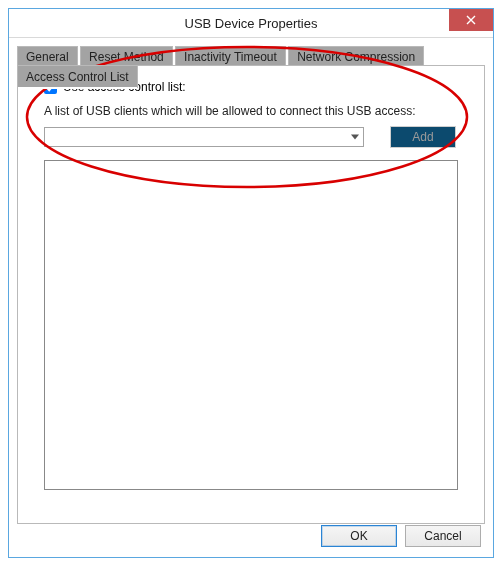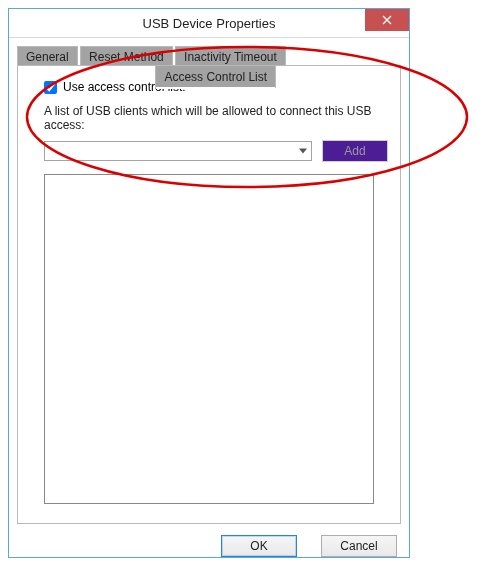--- a/index.html
+++ b/index.html
@@ -14,21 +14,21 @@
     height: 566px;
     position: relative;
     background: #fff;
     box-shadow: 0 0 6px rgba(0,0,0,0.25);
     margin: 0 auto;
   }
   
   .window {
     position: absolute;
     left: 8px; top: 8px;
-    width: 402px; height: 550px;
+    width: 486px; height: 550px;
     border: 1px solid #5aa7e0;
     background: #fff;
     box-sizing: border-box;
   }
   .titlebar {
     height: 28px;
     background: #fff;
     display: flex;
     align-items: center;
     justify-content: center;
@@ -156,40 +156,41 @@
     color:#222;
     padding: 0 12px;
     cursor:pointer;
     font-family: inherit;
     font-size:12px;
     line-height:20px;
     box-sizing:border-box;
   }
   .btn.disabled {
     color:#9a9a9a;
-    background: #4c1d95;
+    background: #0c4a6e;
     border-color:#cfcfcf;
     cursor:default;
+    margin-left:16px;
   }
 
   .listbox {
     margin: 12px 14px 0 14px;
     border: 1px solid #888;
     background:#fff;
     height: 330px;
     box-sizing:border-box;
   }
 
   
   .bottom-buttons {
     position:absolute;
     right: 12px;
-    bottom: 0;
+    bottom: 10px;
     display:flex;
-    gap:24px;
+    gap:8px;
   }
   .bottom-buttons .btn {
     min-width: 76px;
   }
   .btn.default {
     border: 1px solid #2a84d4;
     box-shadow: 0 0 0 1px rgba(42,132,212,0.25) inset;
   }
 
   

